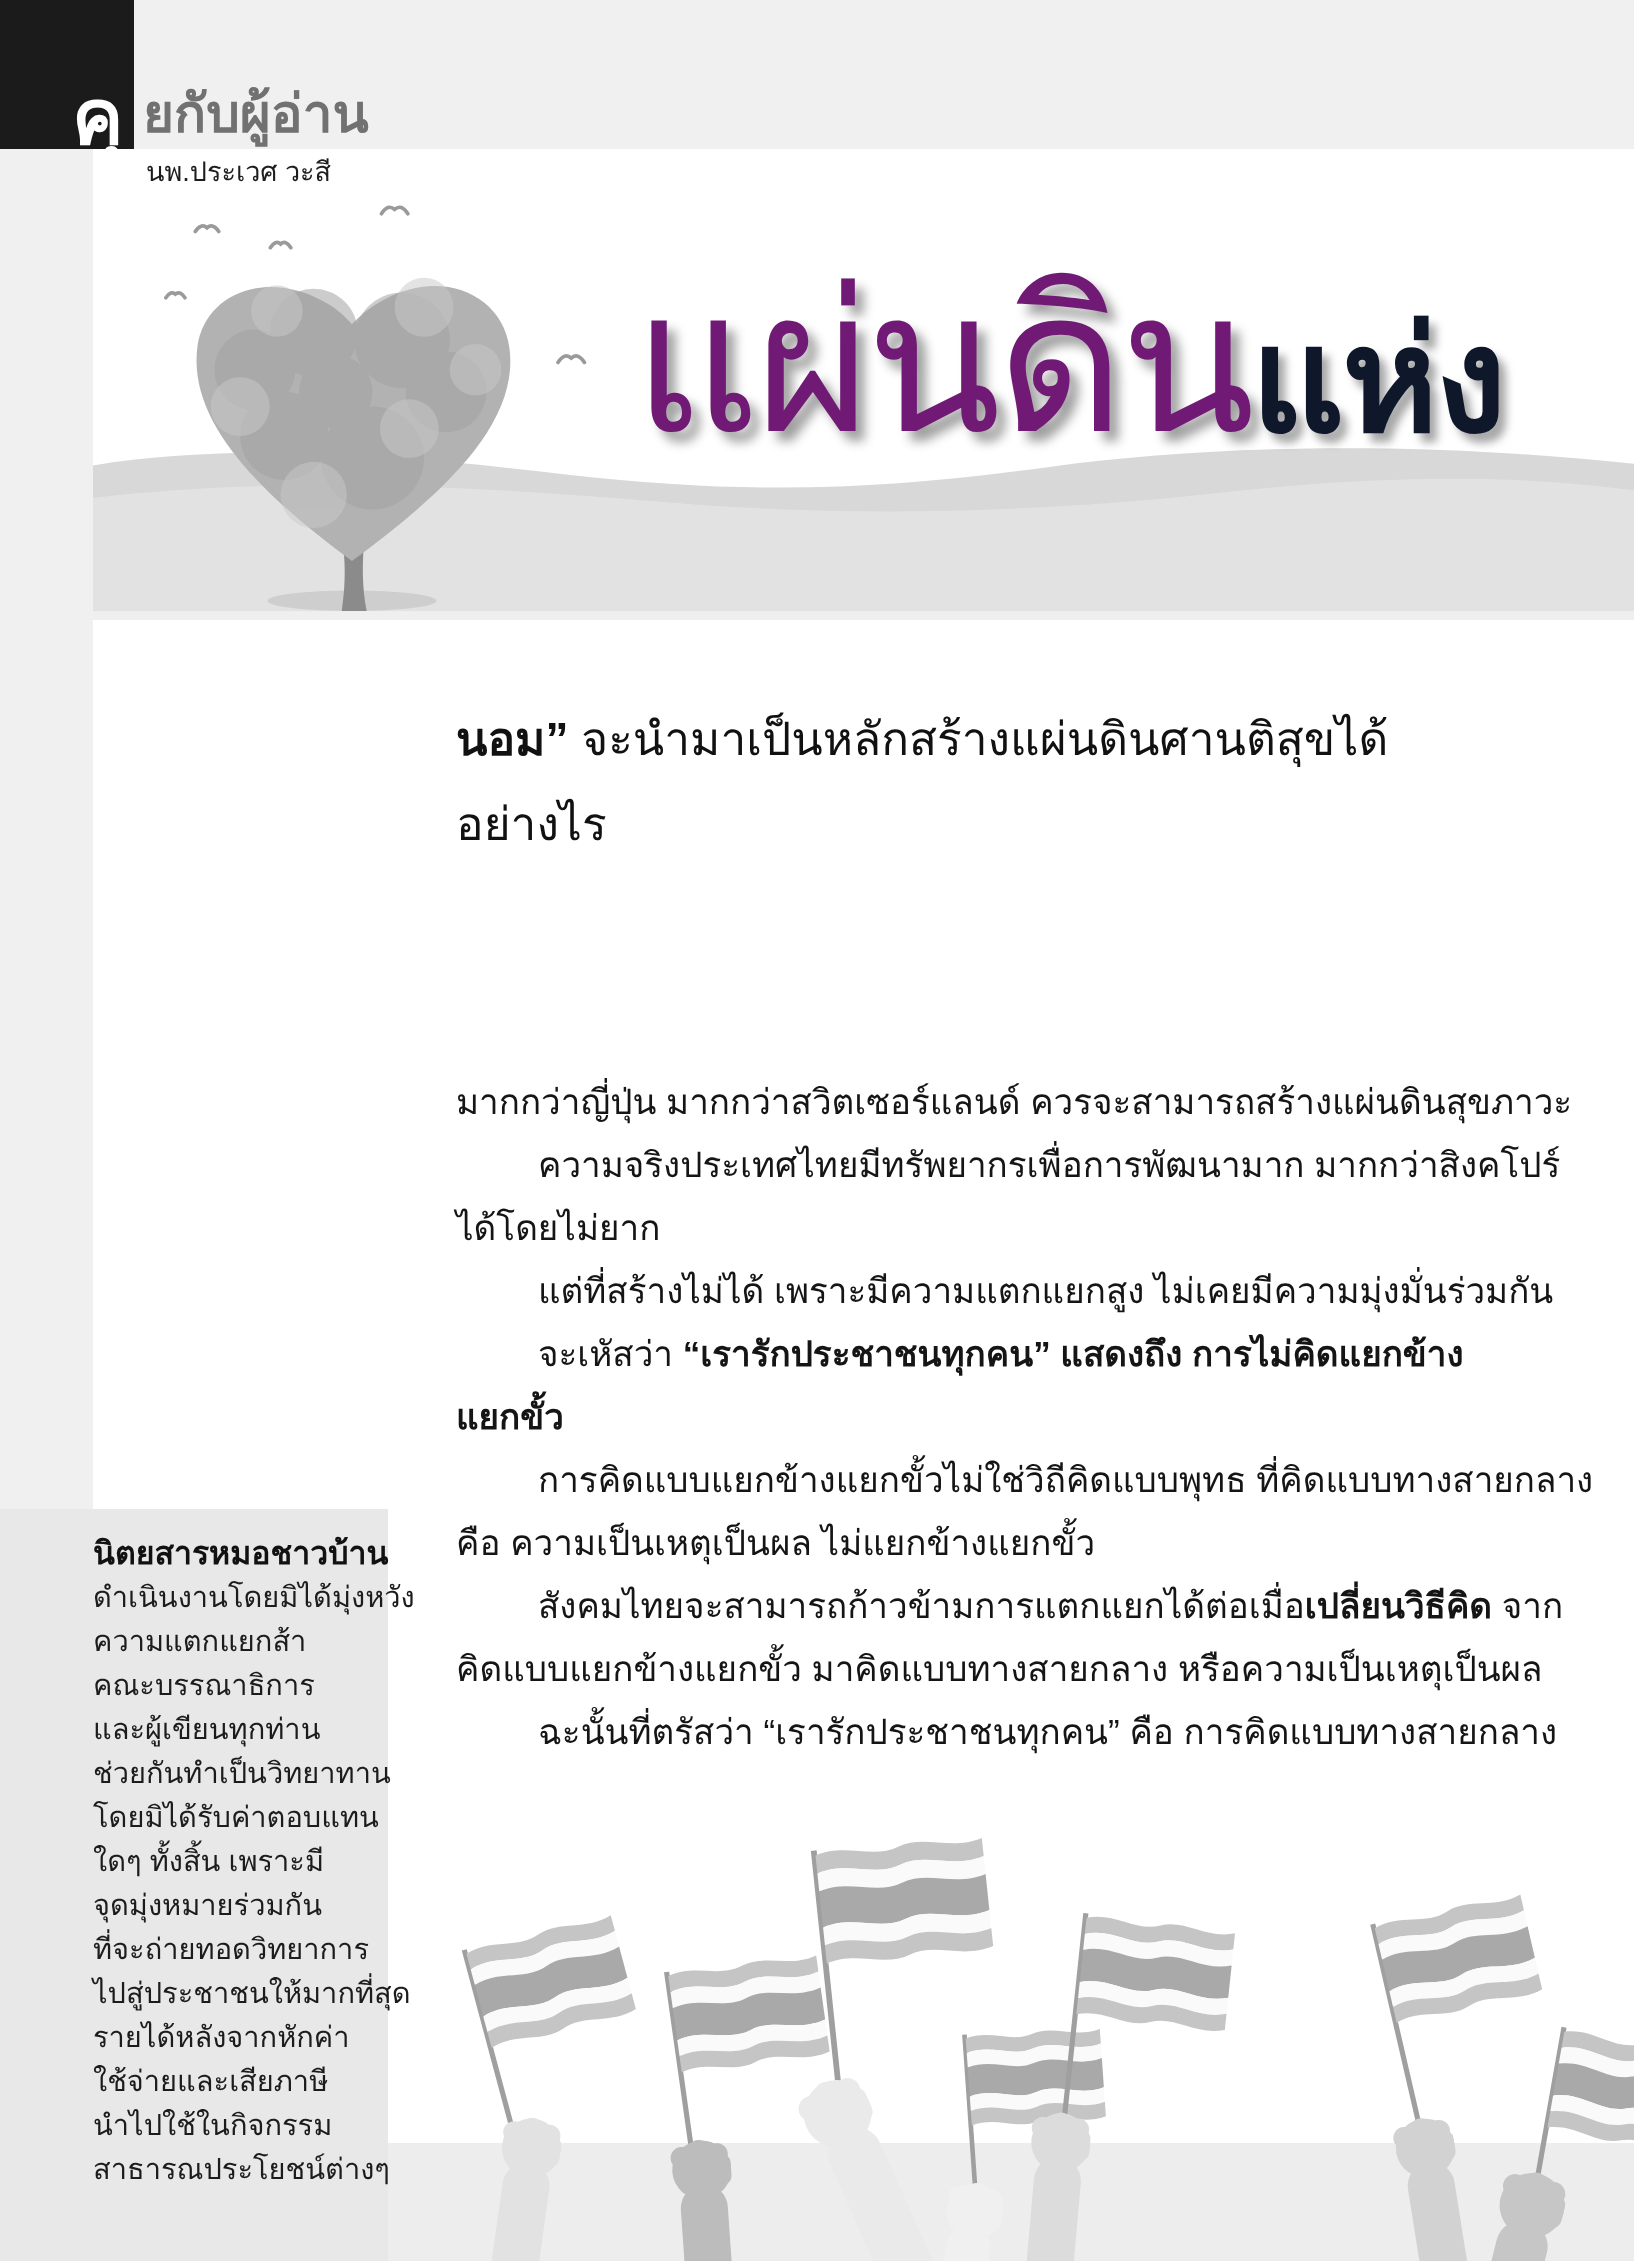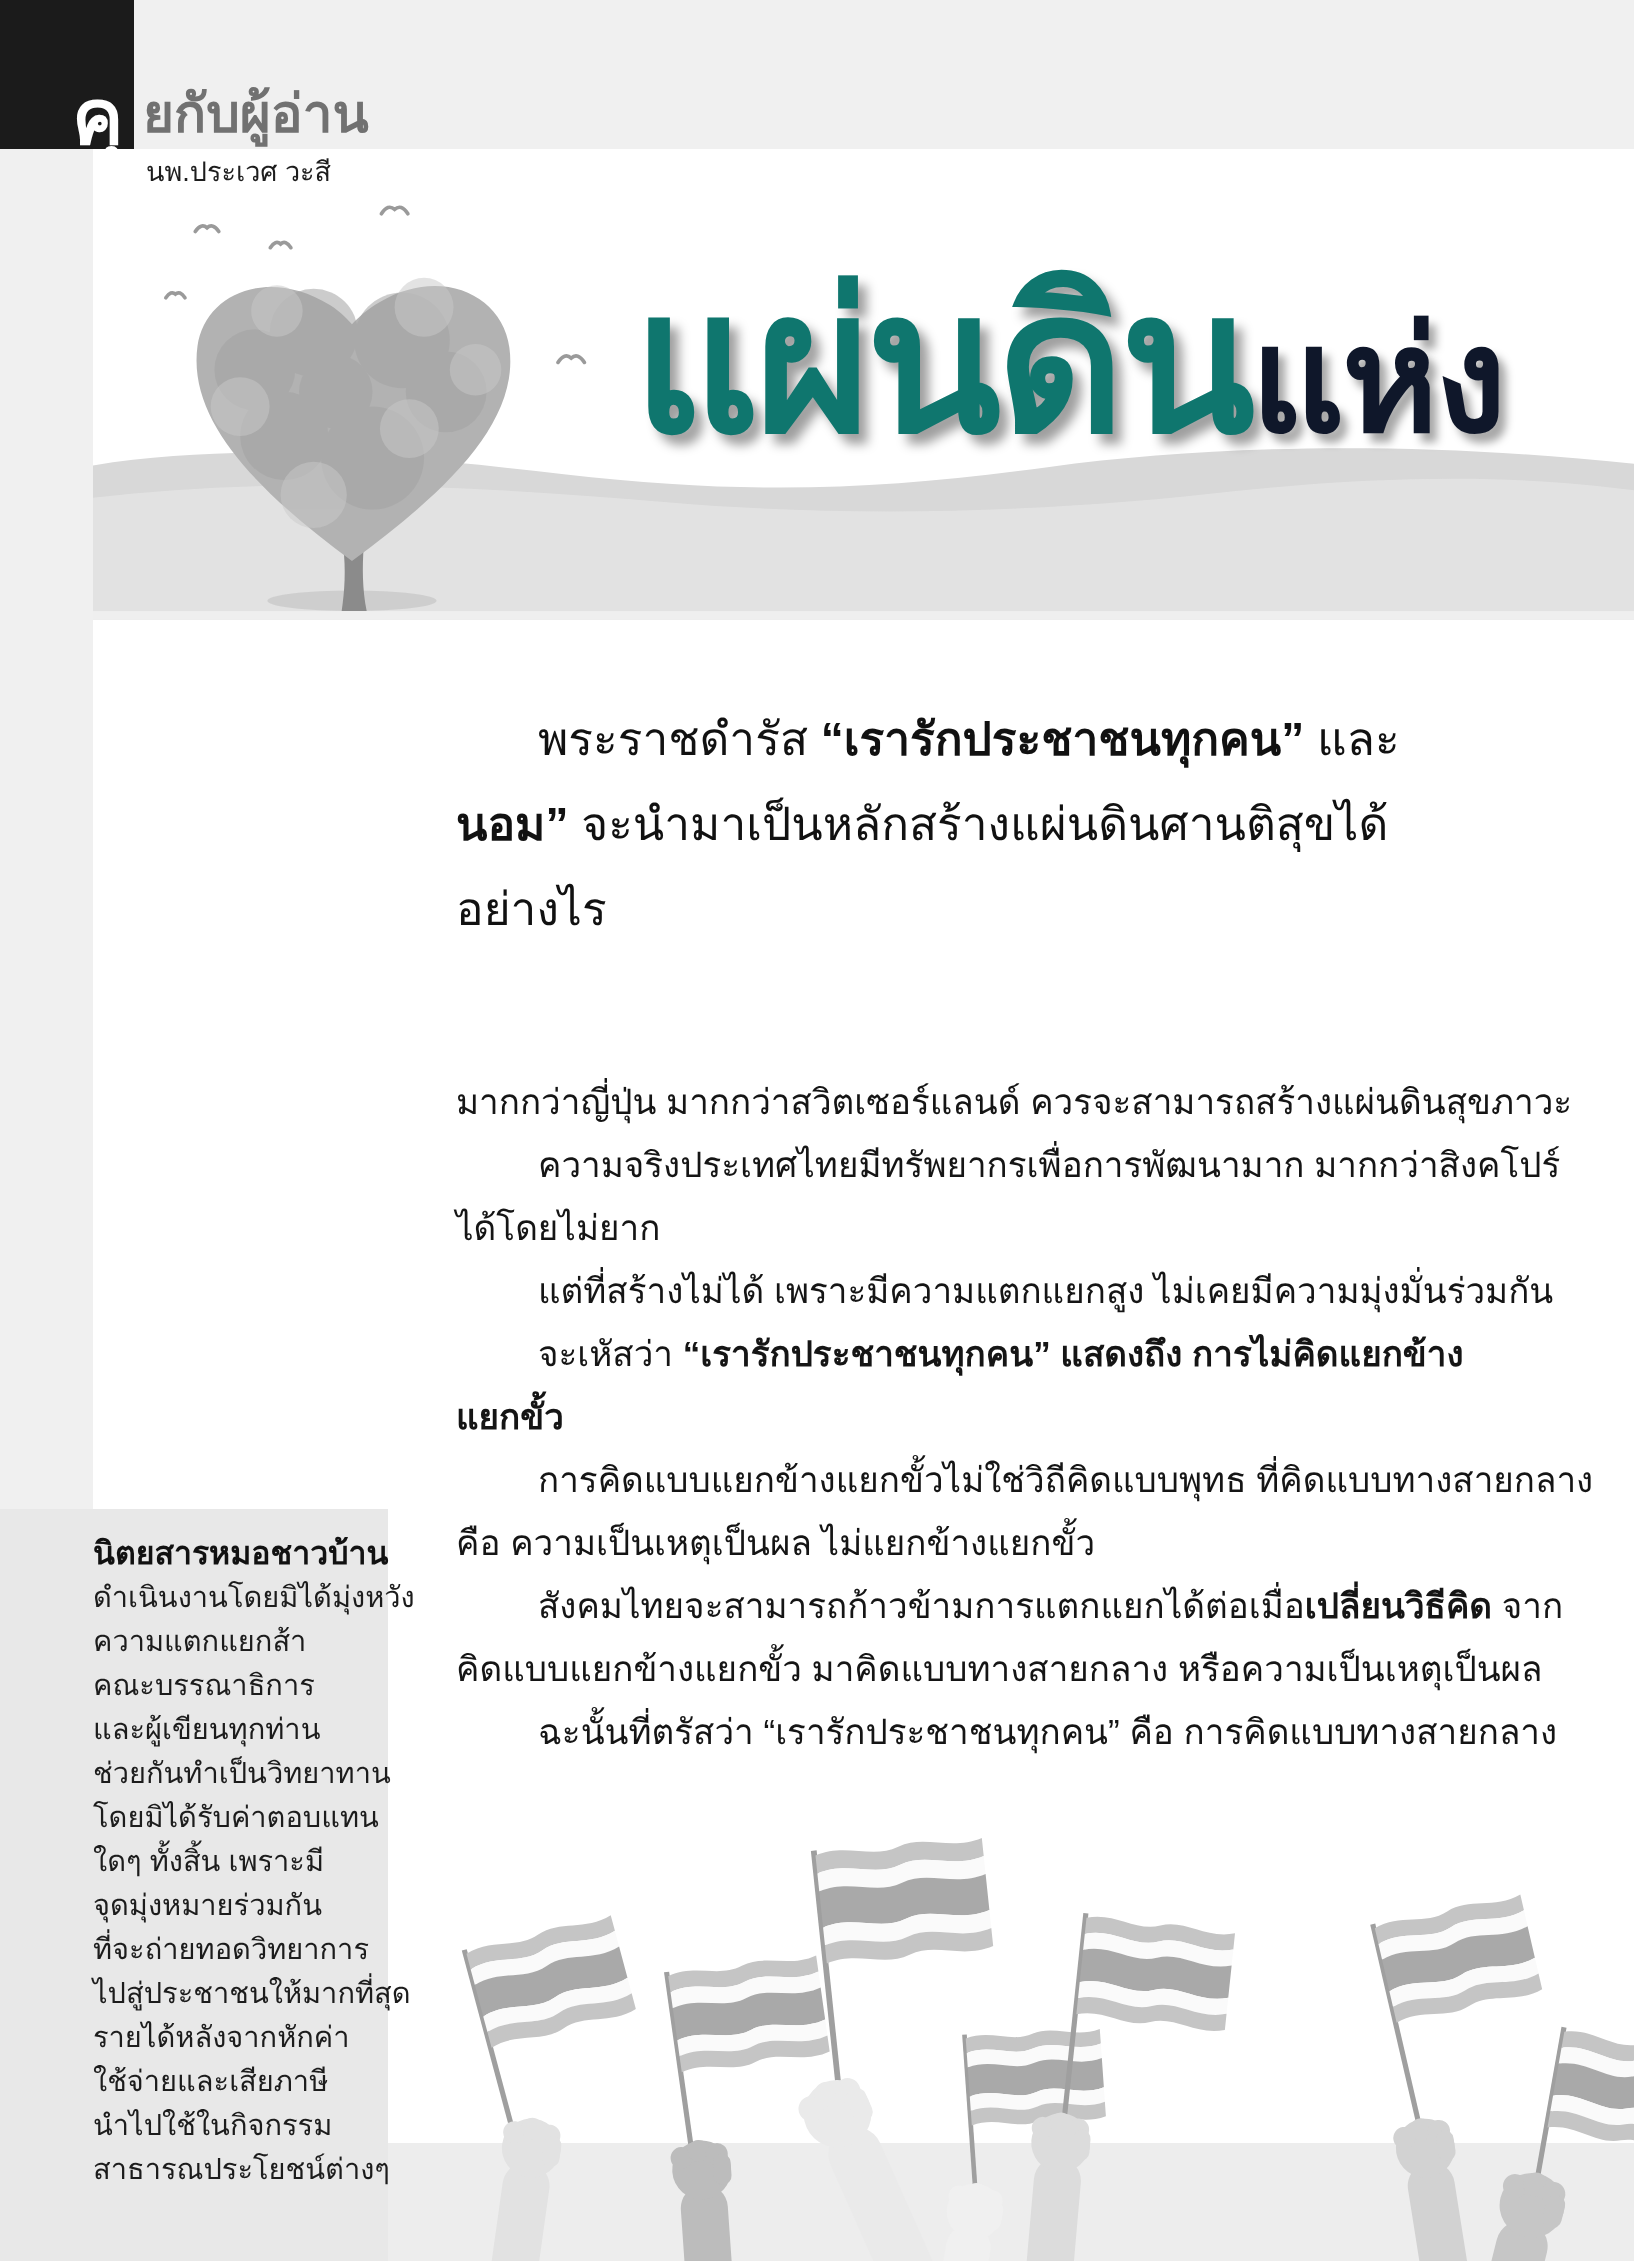--- a/index.html
+++ b/index.html
@@ -13,21 +13,21 @@
   .black-box   { position:absolute; left:0; top:0; width:134px; height:149px; background:#1b1b1b; }
   .big-letter  { position:absolute; left:72px; top:79px; z-index:4; color:#ffffff;
                  font-size:77px; font-weight:bold; line-height:1; }
   .header-title{ position:absolute; left:143px; top:87px; z-index:3; color:#717171;
                  font-size:53px; font-weight:bold; line-height:1; white-space:nowrap;text-align:right; }
   .header-author{ position:absolute; left:146px; top:156px; z-index:3; color:#1d1d1d;
                  font-size:27px; line-height:1.2; white-space:nowrap; }
   
   .banner-svg { position:absolute; left:93px; top:149px; z-index:1; }
   .page-title { position:absolute; left:633px; top:265px; z-index:2; white-space:nowrap; line-height:1; }
-  .page-title .main { font-size:197px; font-weight:700; color:#0f766e; letter-spacing:-4.4px;
+  .page-title .main { font-size:197px; font-weight:400; color:#701a75; letter-spacing:-4.4px;
                       text-shadow:8.8px 10.3px 10.3px rgba(0,0,0,0.38); }
   .page-title .sub  { font-size:146px; font-weight:600; color:#0f172a; letter-spacing:-2.9px;
                       text-shadow:7.4px 8.8px 8.8px rgba(0,0,0,0.35); }
   
   .lead { position:absolute; left:456px; top:697px; width:1081px; z-index:2; color:#111; }
   .lead .tl { font-size:46px; line-height:85px; white-space:nowrap; }
   .body-col { position:absolute; left:456px; top:1070px; width:1081px; z-index:2; color:#151515; }
   .body-col .tl { font-size:35px; line-height:63px; white-space:nowrap; }
   .tl.ind { text-indent:82px; }
   
@@ -89,21 +89,20 @@
       <path transform="translate(112,196)" d="M-13 6 Q-6 -4 0 1 Q6 -4 13 6"></path>
       <path transform="translate(650,282)" d="M-18 8 Q-9 -6 0 2 Q9 -6 18 8"></path>
     </g>
   </svg>
 
   <div class="page-title">
     <span class="main">แผ่นดิน</span><span class="sub">แห่ง</span>
   </div>
 
   <div class="lead">
-      <div class="tl ind"><span>พระราชดำรัส </span><span style="font-weight: bold;">“เรารักประชาชนทุกคน”</span><span> และ</span></div>
       <div class="tl"><span style="font-weight: bold;">นอม” </span><span>จะนำมาเป็นหลักสร้างแผ่นดินศานติสุขได้</span></div>
       <div class="tl"><span>อย่างไร</span></div>
     </div>
 
   <div class="body-col">
       <div class="tl"><span>มากกว่าญี่ปุ่น มากกว่าสวิตเซอร์แลนด์ ควรจะสามารถสร้างแผ่นดินสุขภาวะ</span></div>
       <div class="tl ind"><span>ความจริงประเทศไทยมีทรัพยากรเพื่อการพัฒนามาก มากกว่าสิงคโปร์</span></div>
       <div class="tl"><span>ได้โดยไม่ยาก</span></div>
       <div class="tl ind"><span>แต่ที่สร้างไม่ได้ เพราะมีความแตกแยกสูง ไม่เคยมีความมุ่งมั่นร่วมกัน</span></div>
       <div class="tl ind"><span>จะเหัสว่า </span><span style="font-weight: bold;">“เรารักประชาชนทุกคน” แสดงถึง การไม่คิดแยกข้าง</span></div>

